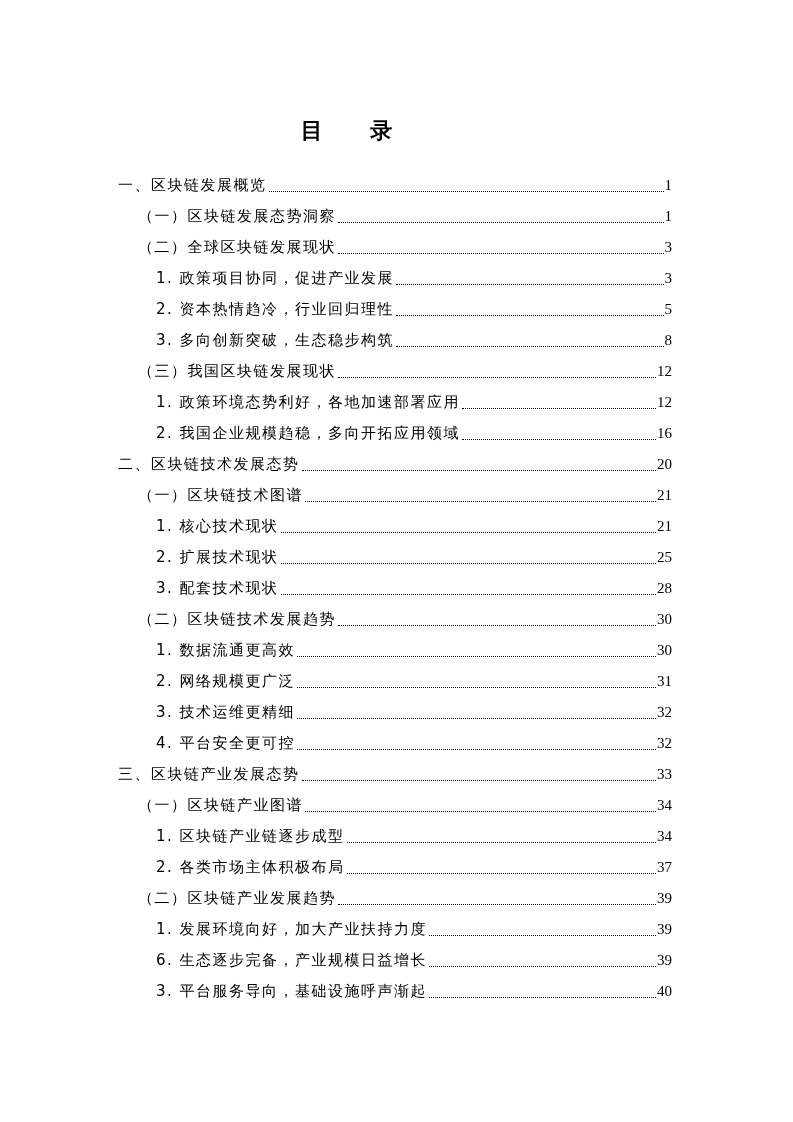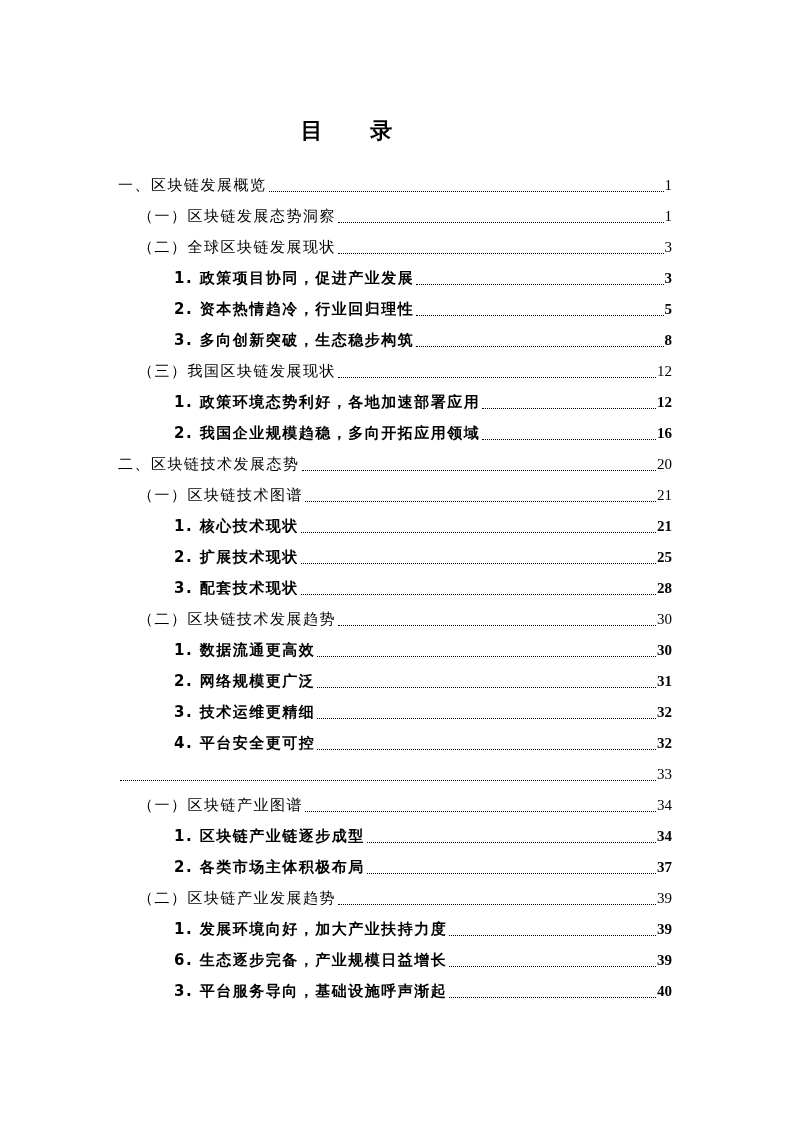--- a/index.html
+++ b/index.html
@@ -39,21 +39,21 @@
       height: 22px;
       display: flex;
       align-items: baseline;
       font-size: 14px;
       line-height: 22px;
       right: 121px;
       cursor: pointer;
     }
     .toc-entry.level-1 { left: 118px; }
     .toc-entry.level-2 { left: 138px; }
-    .toc-entry.level-3 { left: 174px; font-weight: bold; }
+    .toc-entry.level-3 { left: 156px; }
     .toc-label {
       white-space: nowrap;
       letter-spacing: 1.5px;
       font-family: "DejaVu Sans", "Liberation Sans", sans-serif;
       font-size: 15px;
     }
     .toc-leader {
       flex: 1 1 auto;
       border-bottom: 1.5px dotted #000000;
       margin: 0 1px 4px 2px;
@@ -161,20 +161,21 @@
     <span class="toc-label">3. 技术运维更精细</span>
     <span class="toc-leader"></span>
     <span class="toc-page">32</span>
   </div>
   <div class="toc-entry level-3" style="top:558px">
     <span class="toc-label">4. 平台安全更可控</span>
     <span class="toc-leader"></span>
     <span class="toc-page">32</span>
   </div>
   <div class="toc-entry level-1" style="top:589px">
+    <span class="toc-label">三、区块链产业发展态势</span>
     <span class="toc-leader"></span>
     <span class="toc-page">33</span>
   </div>
   <div class="toc-entry level-2" style="top:620px">
     <span class="toc-label">（一）区块链产业图谱</span>
     <span class="toc-leader"></span>
     <span class="toc-page">34</span>
   </div>
   <div class="toc-entry level-3" style="top:651px">
     <span class="toc-label">1. 区块链产业链逐步成型</span>

